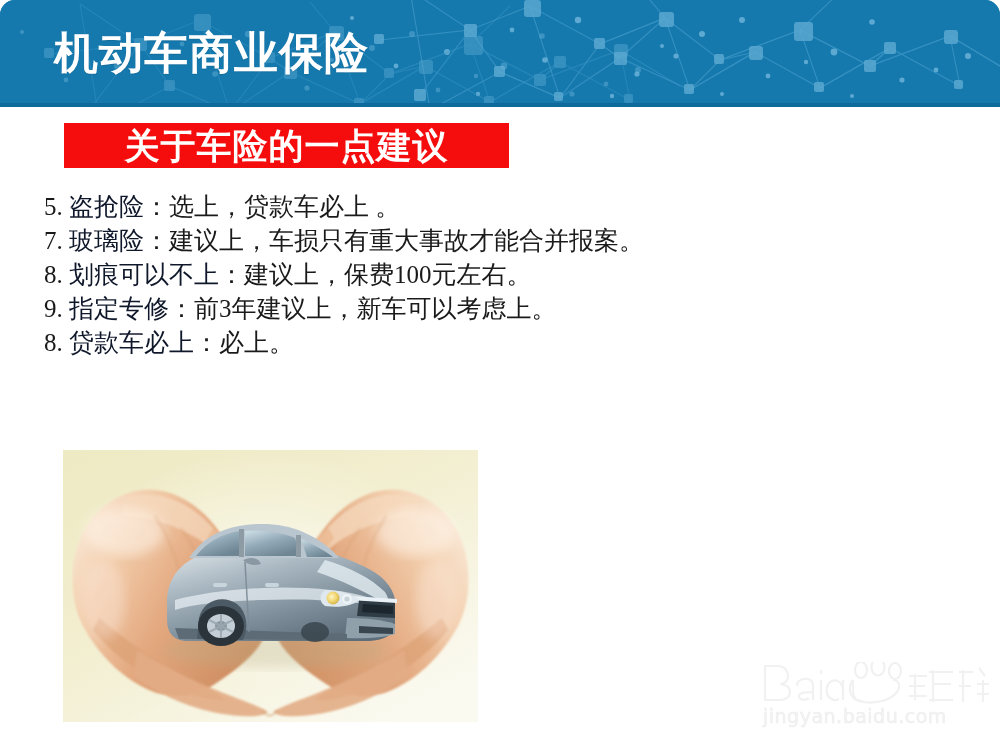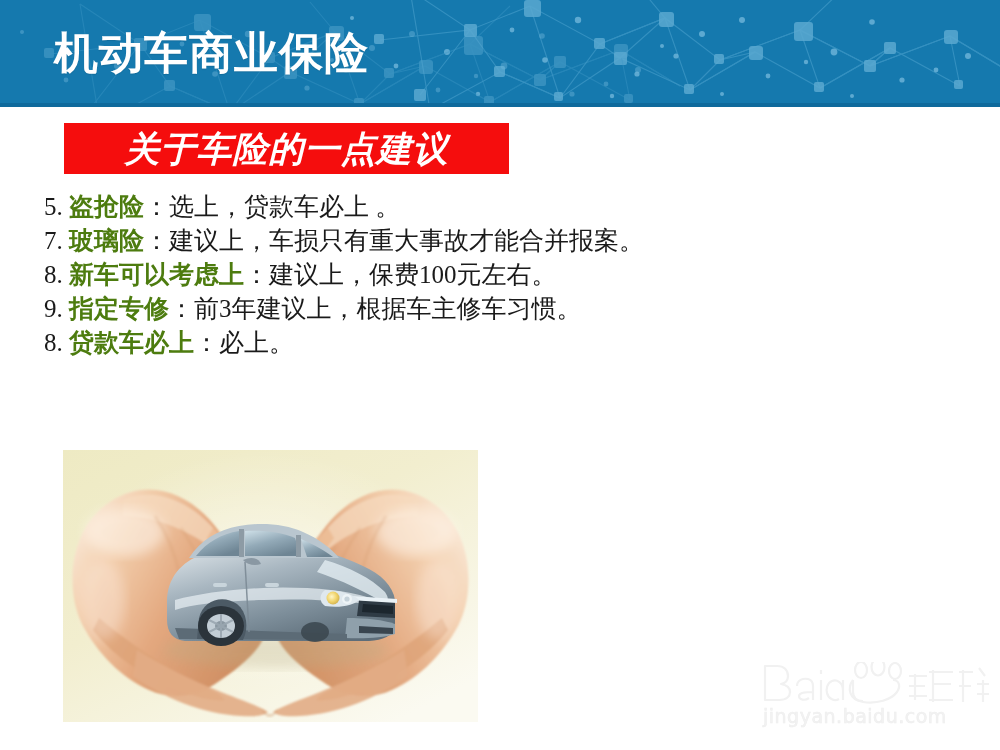--- a/index.html
+++ b/index.html
@@ -16,20 +16,21 @@
     position: relative;
   }
 
   
   #slide {
     position: relative;
     width: 1000px;
     height: 750px;
     background: #ffffff;
     overflow: hidden;
+    border-radius: 15px;
   }
 
   
   #header-band {
     position: absolute;
     left: 0;
     top: 0;
     width: 1000px;
     height: 103px;
     background: #1579ae;
@@ -64,26 +65,25 @@
     white-space: nowrap;
     text-shadow: 0 1px 1px rgba(0,0,0,0.10);
   }
 
   
   #section-banner {
     position: absolute;
     left: 64px;
     top: 123px;
     width: 445px;
-    height: 51px;
+    height: 45px;
     background: #f50d0d;
     display: flex;
     align-items: center;
     justify-content: center;
-    font-style: italic;
   }
   #section-banner-label {
     font-family: "DejaVu Sans", "Liberation Sans", sans-serif;
     font-size: 35px;
     line-height: 40px;
     font-weight: bold;
     color: #ffffff;
     letter-spacing: 1px;
     white-space: nowrap;
   }
@@ -99,22 +99,22 @@
     font-family: "Liberation Serif", "DejaVu Serif", serif;
     font-size: 25px;
     line-height: 34px;
     color: #1a1a1a;
     white-space: nowrap;
   }
   .advice-num {
     color: #1a1a1a;
   }
   .advice-term {
-    color: #4d7c0f;
-    font-weight: bold;
+    color: #0f172a;
+    font-weight: normal;
   }
   .advice-sep {
     color: #1a1a1a;
   }
   .advice-desc {
     color: #1a1a1a;
     margin-top: 8px;
   }
 
   
@@ -250,26 +250,26 @@
     </div>
 
 
     <div class="advice-item">
       <span class="advice-num">7.</span>
       <span class="advice-term">玻璃险</span><span class="advice-sep">：</span><span class="advice-desc">建议上，车损只有重大事故才能合并报案。</span>
     </div>
 
     <div class="advice-item">
       <span class="advice-num">8.</span>
-      <span class="advice-term">新车可以考虑上</span><span class="advice-sep">：</span><span class="advice-desc">建议上，保费100元左右。</span>
+      <span class="advice-term">划痕可以不上</span><span class="advice-sep">：</span><span class="advice-desc">建议上，保费100元左右。</span>
     </div>
 
     <div class="advice-item">
       <span class="advice-num">9.</span>
-      <span class="advice-term">指定专修</span><span class="advice-sep">：</span><span class="advice-desc">前3年建议上，根据车主修车习惯。</span>
+      <span class="advice-term">指定专修</span><span class="advice-sep">：</span><span class="advice-desc">前3年建议上，新车可以考虑上。</span>
     </div>
 
 
     <div class="advice-item">
       <span class="advice-num">8.</span>
       <span class="advice-term">贷款车必上</span><span class="advice-sep">：</span><span class="advice-desc">必上。</span>
     </div>
 
   </div>
 

